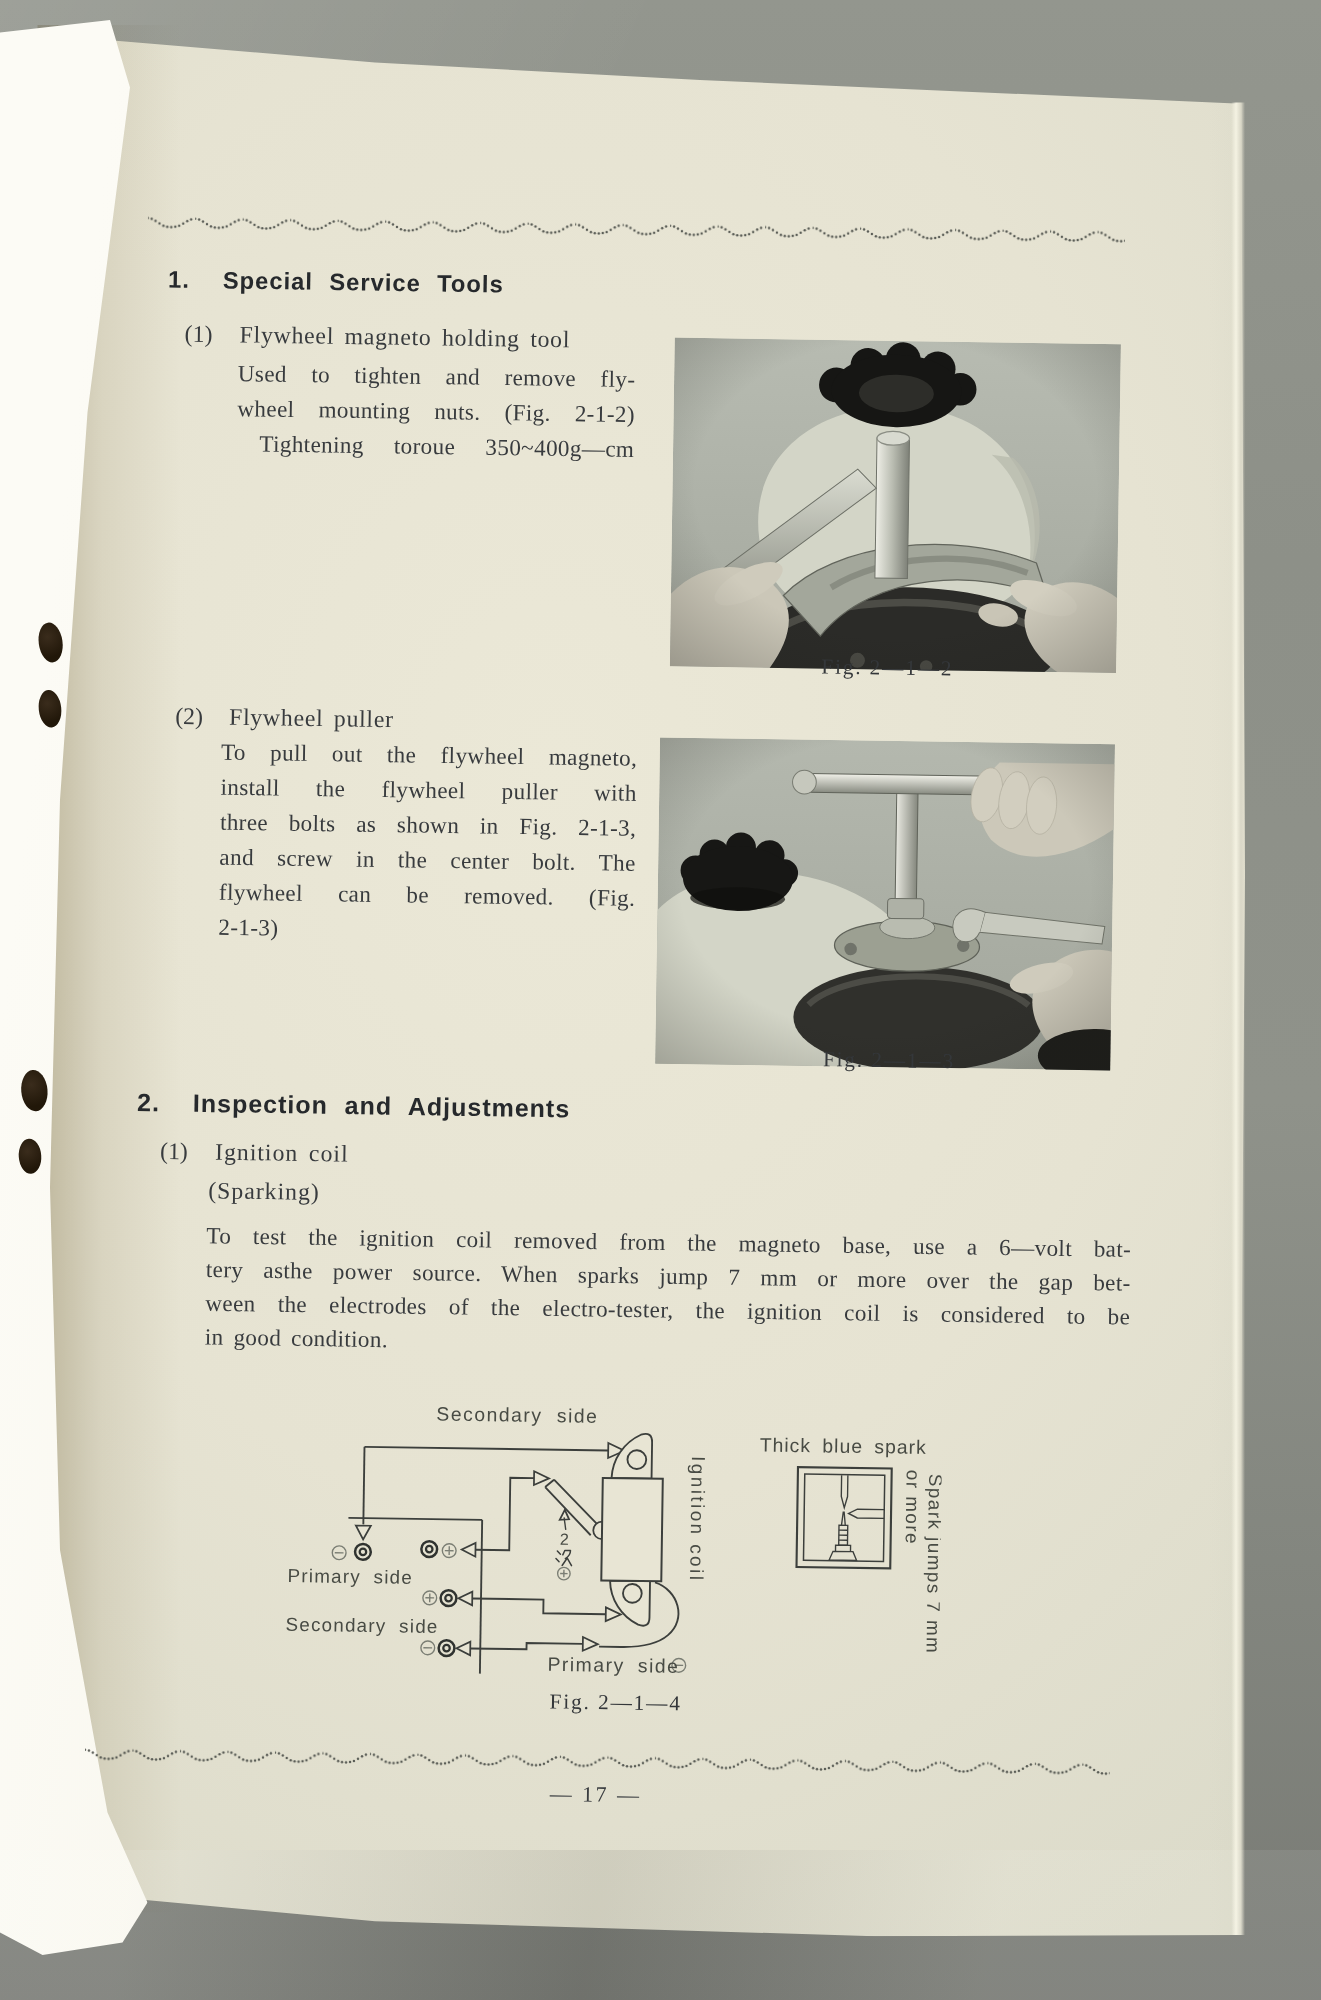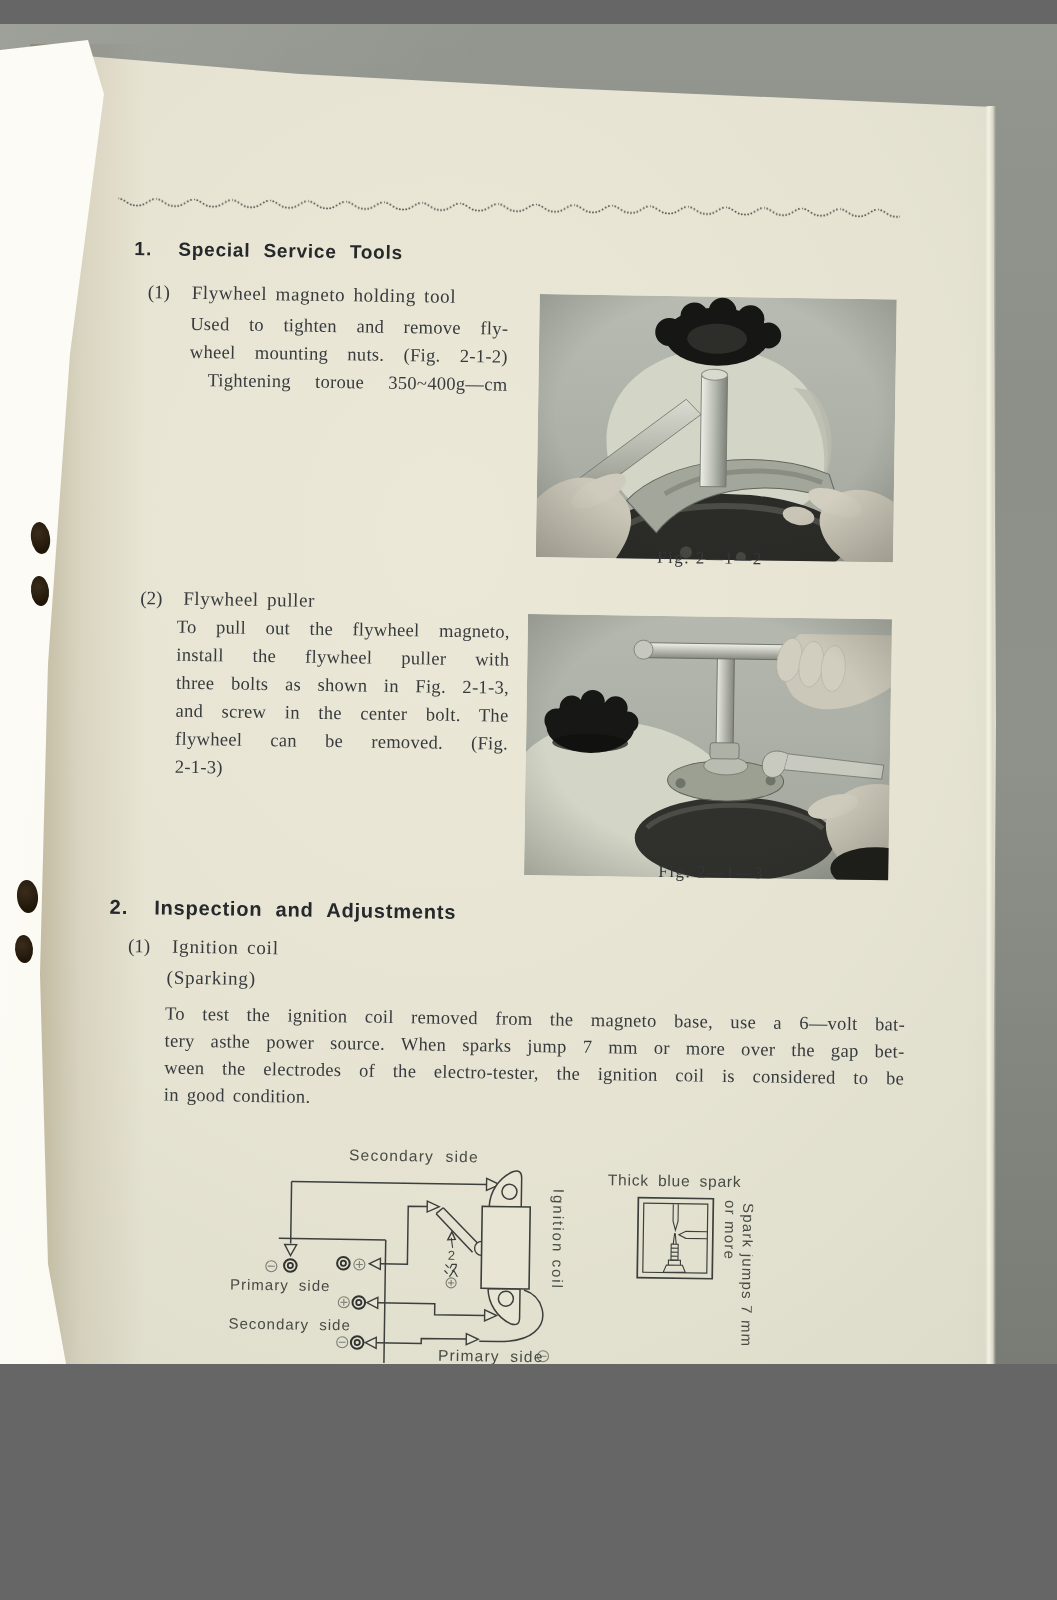--- a/index.html
+++ b/index.html
@@ -1,20 +1,20 @@
 <!DOCTYPE html>
 <html><head>
 <meta charset="utf-8">
 <style>
   html,body{margin:0;padding:0;background:#666;}
-  #stage{position:relative;width:1057px;height:1340px;overflow:hidden;
+  #stage{position:relative;width:1057px;height:1600px;overflow:hidden;
          font-family:"Liberation Serif",serif;color:#34373a;
          background:
            linear-gradient(115deg, rgba(255,255,255,.10) 0%, rgba(255,255,255,0) 30%),
-           linear-gradient(180deg,#93968e 0%, #8d9088 28%, #8f928a 55%, #83867f 78%, #797b75 100%); margin-top: 24px;}
+           linear-gradient(180deg,#93968e 0%, #8d9088 28%, #8f928a 55%, #83867f 78%, #797b75 100%);}
   #stage::after{content:"";position:absolute;left:0;top:1480px;width:1057px;height:120px;
          background:linear-gradient(100deg, rgba(255,255,255,.10) 10%, rgba(0,0,0,.08) 45%, rgba(255,255,255,.08) 75%);}
   .page{position:absolute;inset:0;
         clip-path:polygon(38px 28px,300px 50px,560px 64px,993px 83px,996px 700px,990px 1548px,700px 1549px,300px 1537px,95px 1518px,28px 1502px,30px 900px,33px 300px);
         background:
           linear-gradient(90deg, rgba(226,212,168,.45) 0px, rgba(230,222,195,.25) 70px, rgba(230,222,195,0) 150px),
           linear-gradient(270deg, rgba(180,182,168,.45) 0px, rgba(199,200,185,.25) 26px, rgba(199,200,185,0) 90px),
           radial-gradient(ellipse 900px 1100px at 42% 38%, #ebe8d7 0%, #e6e3d2 55%, #dcdbca 100%);
         filter:drop-shadow(8px 14px 16px rgba(25,25,20,.38));}
   .gutter-shadow{position:absolute;left:30px;top:20px;width:115px;height:1510px;

